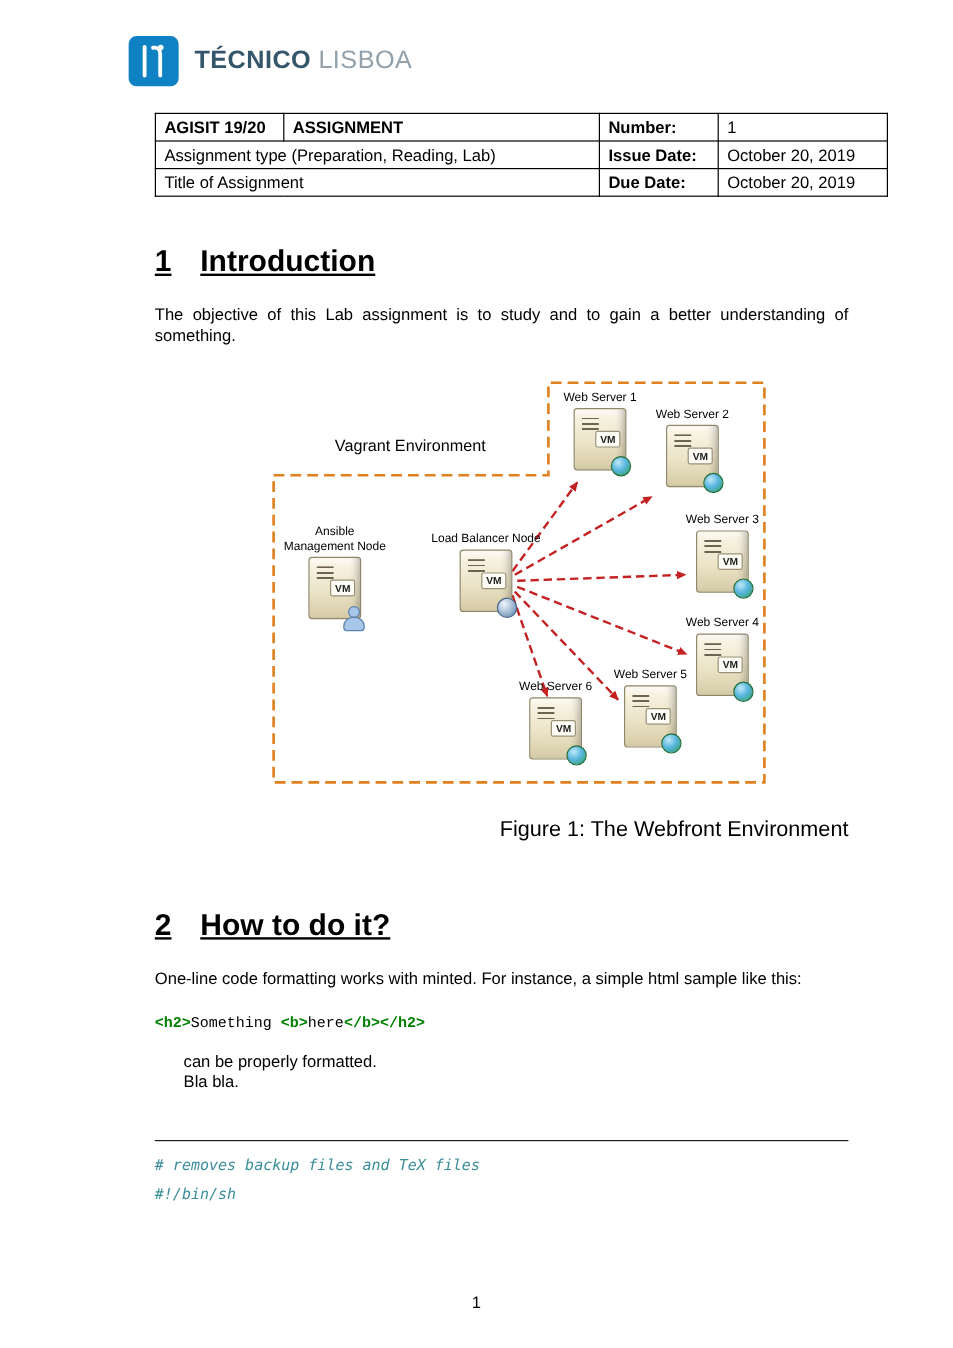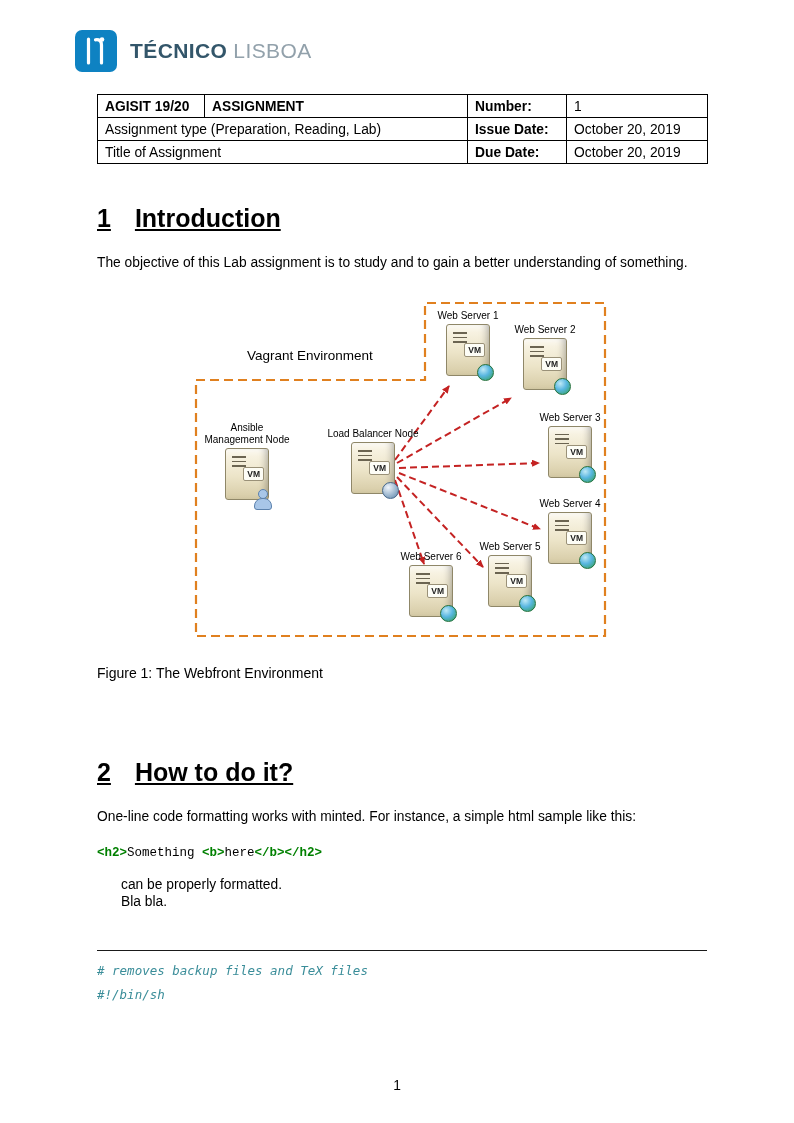--- a/index.html
+++ b/index.html
@@ -2,20 +2,21 @@
 <html><head>
 <meta charset="utf-8">
 <style>
   * { margin:0; padding:0; box-sizing:border-box; }
   html,body { background:#ffffff; }
   .page {
     position:relative; width:794px; height:1123px; margin:0 auto;
     background:#fff; color:#000;
     font-family:"Liberation Sans", sans-serif; font-size:13.8px;
     overflow:hidden;
+    padding-left:32px;
   }
   .content { padding:0 87px 0 97px; }
 
   
   .logo-row { margin:30px 0 0 -22px; display:flex; align-items:center; gap:13px; height:42px; }
   .brand { font-size:21px; letter-spacing:.4px; white-space:nowrap; }
   .brand .b1 { font-weight:bold; color:#33566a; }
   .brand .b2 { font-weight:normal; color:#92a1ab; margin-left:6px; }
 
   
@@ -23,21 +24,21 @@
   table.info-table td {
     border:1.2px solid #000; padding:3px 7px; font-size:13.8px; height:23px;
     overflow:hidden; white-space:nowrap;
   }
   table.info-table .b { font-weight:bold; }
   col.c1{width:107px;} col.c2{width:263px;} col.c3{width:99px;} col.c4{width:141px;}
 
   
   h2.sec { font-size:25px; font-weight:bold; margin-top:40px;text-decoration:underline; }
   h2.sec .sec-num { margin-right:24px; }
-  h2.sec2 { margin-top:77px; }
+  h2.sec2 { margin-top:55px; }
   p.body { margin-top:22px; line-height:16.5px; text-align:justify; }
 
   
   .figure-wrap { margin-top:24px; }
   .diagram { position:relative; width:610px; height:348px; margin:0 auto; }
   .diagram-svg { position:absolute; left:0; top:0; }
   .env-label { position:absolute; left:112px; top:52px; font-size:13.5px; color:#000;margin-left:38px; }
   .node { position:absolute; text-align:center; }
   .node-label { font-size:10px; line-height:12px; margin-bottom:2px; color:#000; }
   .nowrap .node-label { white-space:nowrap; }
@@ -67,21 +68,21 @@
   }
   .person { position:absolute; right:-3px; bottom:-9px; width:18px; height:19px; }
   .person::before {
     content:""; position:absolute; left:5px; top:0; width:8px; height:8px; border-radius:50%;
     background:#a8c6e8; border:1px solid #5c82ad;
   }
   .person::after {
     content:""; position:absolute; left:1px; top:9px; width:16px; height:10px;
     border-radius:8px 8px 3px 3px; background:#a8c6e8; border:1px solid #5c82ad;
   }
-  .figcaption { margin-top:21px; text-align:left; font-size:14px; }
+  .figcaption { margin-top:21px; text-align:right; font-size:18px; }
 
   
   .code-inline {
     margin-top:21px; font-family:Liberation Mono, monospace; font-size:12.5px;
     white-space:pre;
   }
   .tok-tag { color:#008000; font-weight:bold; }
   .tok-text { color:#000; }
   .quote { margin:16px 0 0 24px; line-height:17px; }
   .listing { margin-top:40px; border-top:1.4px solid #1a1a1a; padding-top:8px; }

